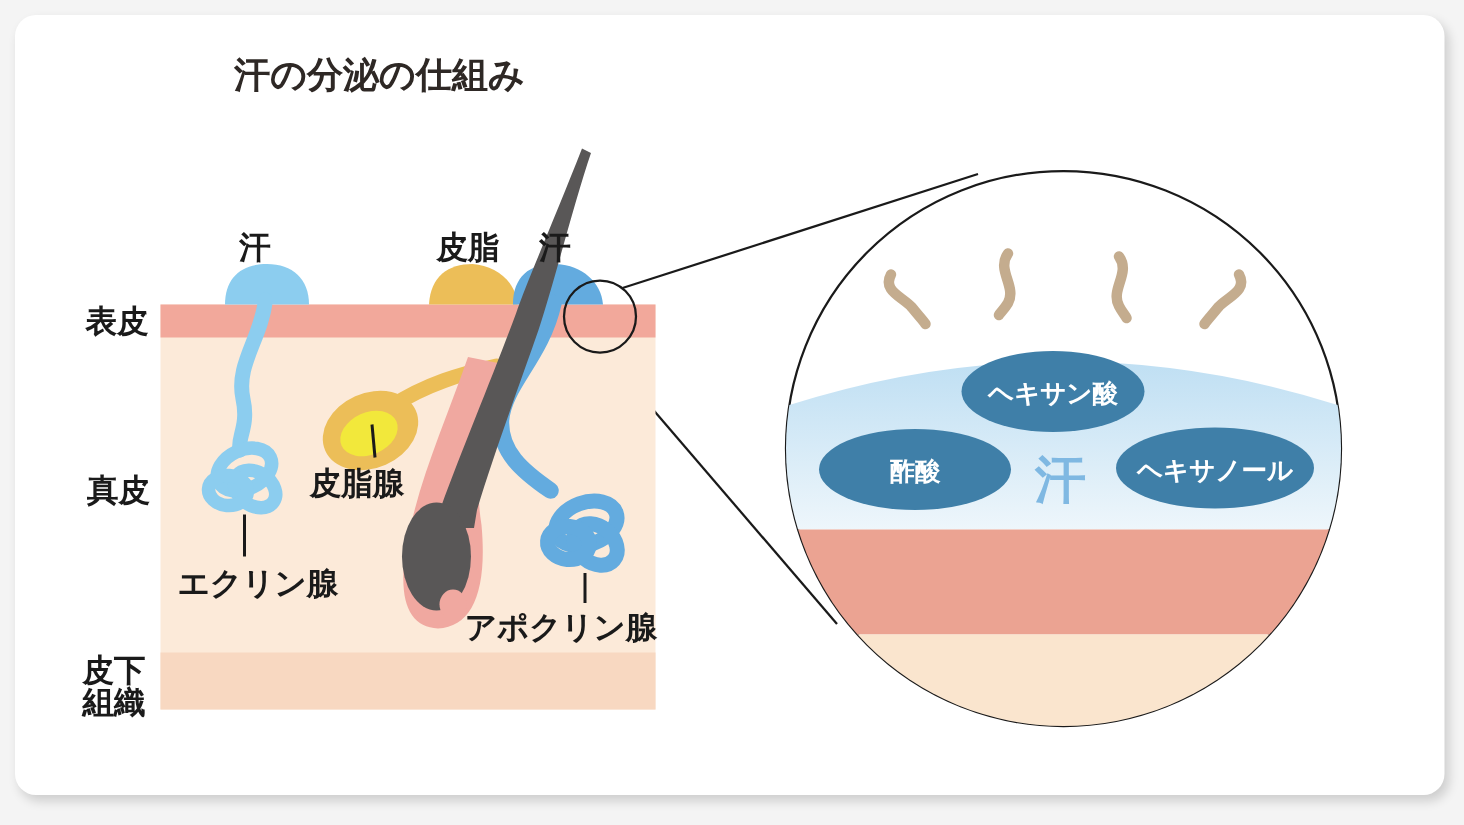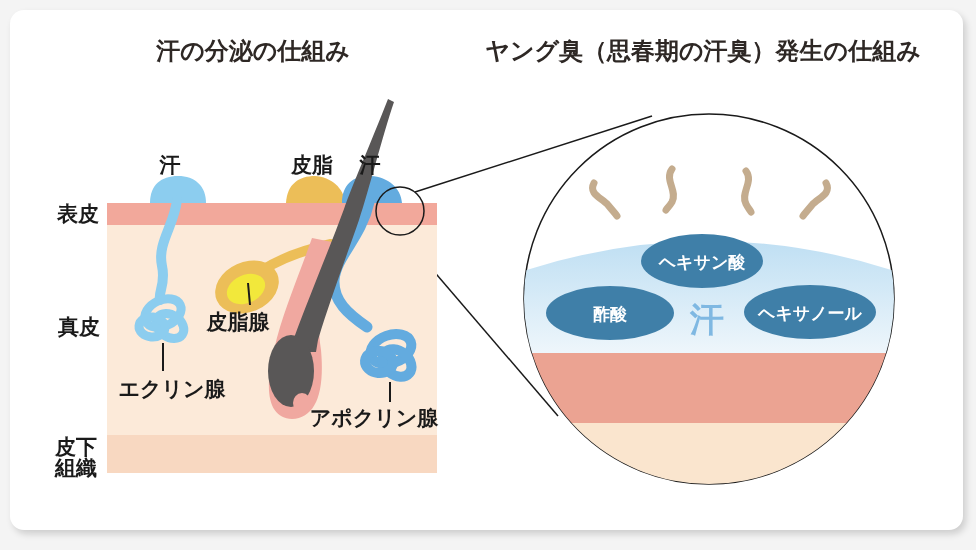--- a/index.html
+++ b/index.html
@@ -32,21 +32,20 @@
   .comp-txt{font-size:17px;fill:#ffffff;}
   .sweat-big{font-size:34px;}
 </style>
 </head>
 <body>
 
 <div class="stage">
   <div class="card"></div>
 
   <div class="title title-left">汗の分泌の仕組み</div>
-  <div class="title title-right">ヤング臭（思春期の汗臭）発生の仕組み</div>
 
   <svg width="976" height="550" viewBox="0 0 976 550">
     <defs>
       <linearGradient id="sweatGrad" x1="0" y1="0" x2="0" y2="1">
         <stop offset="0" stop-color="#BFDFF3"></stop>
         <stop offset="1" stop-color="#EEF6FB"></stop>
       </linearGradient>
       <clipPath id="bigCircleClip">
         <circle cx="709" cy="299" r="185"></circle>
       </clipPath>

